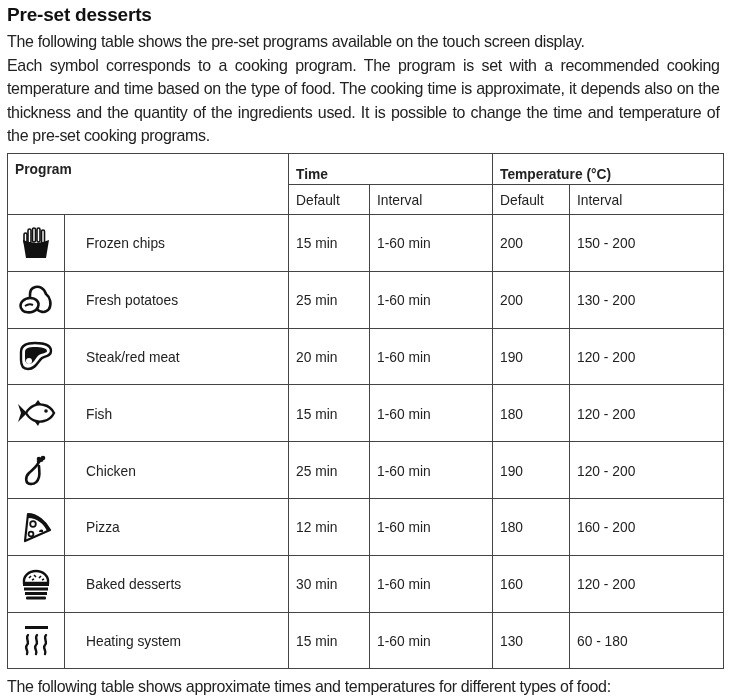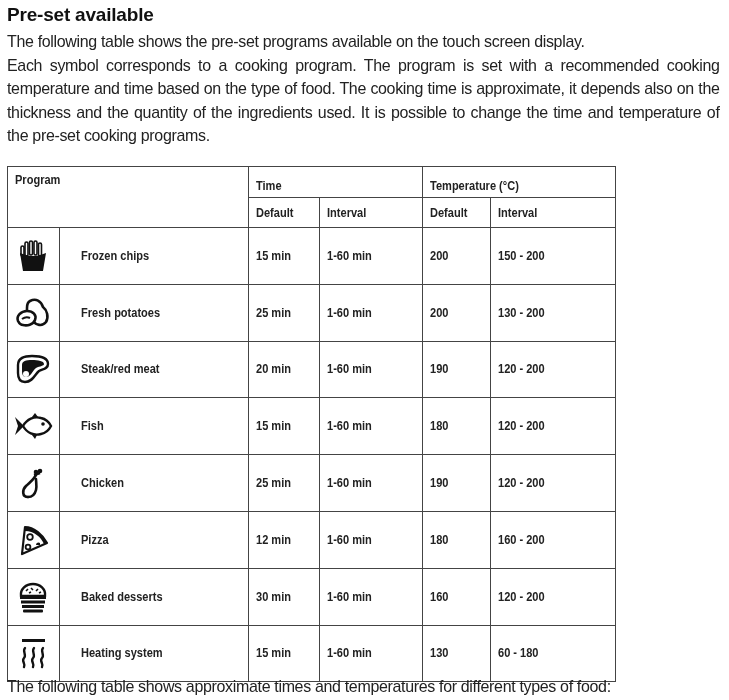--- a/index.html
+++ b/index.html
@@ -1,40 +1,40 @@
 <!DOCTYPE html>
 <html><head>
   <meta charset="utf-8">
   <style>
     * { box-sizing: border-box; margin: 0; padding: 0; }
     html, body { width: 729px; height: 700px; background: #ffffff; overflow: hidden; }
     body { font-family: "Liberation Sans", sans-serif; color: #1a1a1a; position: relative; }
     .title { position: absolute; left: 7px; top: 4px; font-size: 19px; font-weight: bold; color: #111; letter-spacing: -0.2px; }
     .para { position: absolute; left: 7px; top: 30px; width: 712px; font-size: 17px; line-height: 23.6px; color: #222; letter-spacing: -0.35px; transform: scaleX(0.94); transform-origin: left top; width: 758px; text-align: justify; }
     .para p { margin: 0; }
-    table { position: absolute; left: 7px; top: 166px; border-collapse: collapse; width: 609px; font-size: 12px; color: #222; }
-    td, th { border: 1.5px solid #444; vertical-align: middle; text-align: left; font-weight: bold; padding: 0 0 0 7px; }
+    table { position: absolute; left: 7px; top: 153px; border-collapse: collapse; width: 717px; font-size: 15px; color: #222; }
+    td, th { border: 1.5px solid #444; vertical-align: middle; text-align: left; font-weight: normal; padding: 0 0 0 7px; }
     th.h1 { height: 31px; font-weight: bold; padding-top: 8px; }
     th.h2 { height: 30px; }
     th.prog { vertical-align: top; padding-top: 6px; }
     td { height: 56.8px; }
     td.icon-cell { width: 56px; padding: 0; text-align: center; }
     td.icon-cell svg { display: block; margin: 0 auto; }
     .c-name { width: 222px; padding-left: 21px; }
     .c-td { width: 80px; }
     .c-ti { width: 122px; }
     .c-pd { width: 77px; }
     .c-pi { width: 152px; }
     .footer { position: absolute; left: 7px; top: 677px; font-size: 17px; color: #222; letter-spacing: -0.35px; transform: scaleX(0.94); transform-origin: left top; white-space: nowrap; }
     .txt { display: inline-block; transform: scaleX(0.92); transform-origin: left center; white-space: nowrap; }
   </style>
 </head>
 <body>
 
-<div class="title">Pre-set available</div>
+<div class="title">Pre-set desserts</div>
 
 <div class="para">
   <p>The following table shows the pre-set programs available on the touch screen display.</p>
   <p>Each symbol corresponds to a cooking program. The program is set with a recommended cooking temperature and time based on the type of food. The cooking time is approximate, it depends also on the thickness and the quantity of the ingredients used. It is possible to change the time and temperature of the pre-set cooking programs.</p>
 </div>
 
 <table>
   <tbody>
       <tr>
     <th class="h1 prog" colspan="2" rowspan="2"><span class="txt">Program</span></th>

